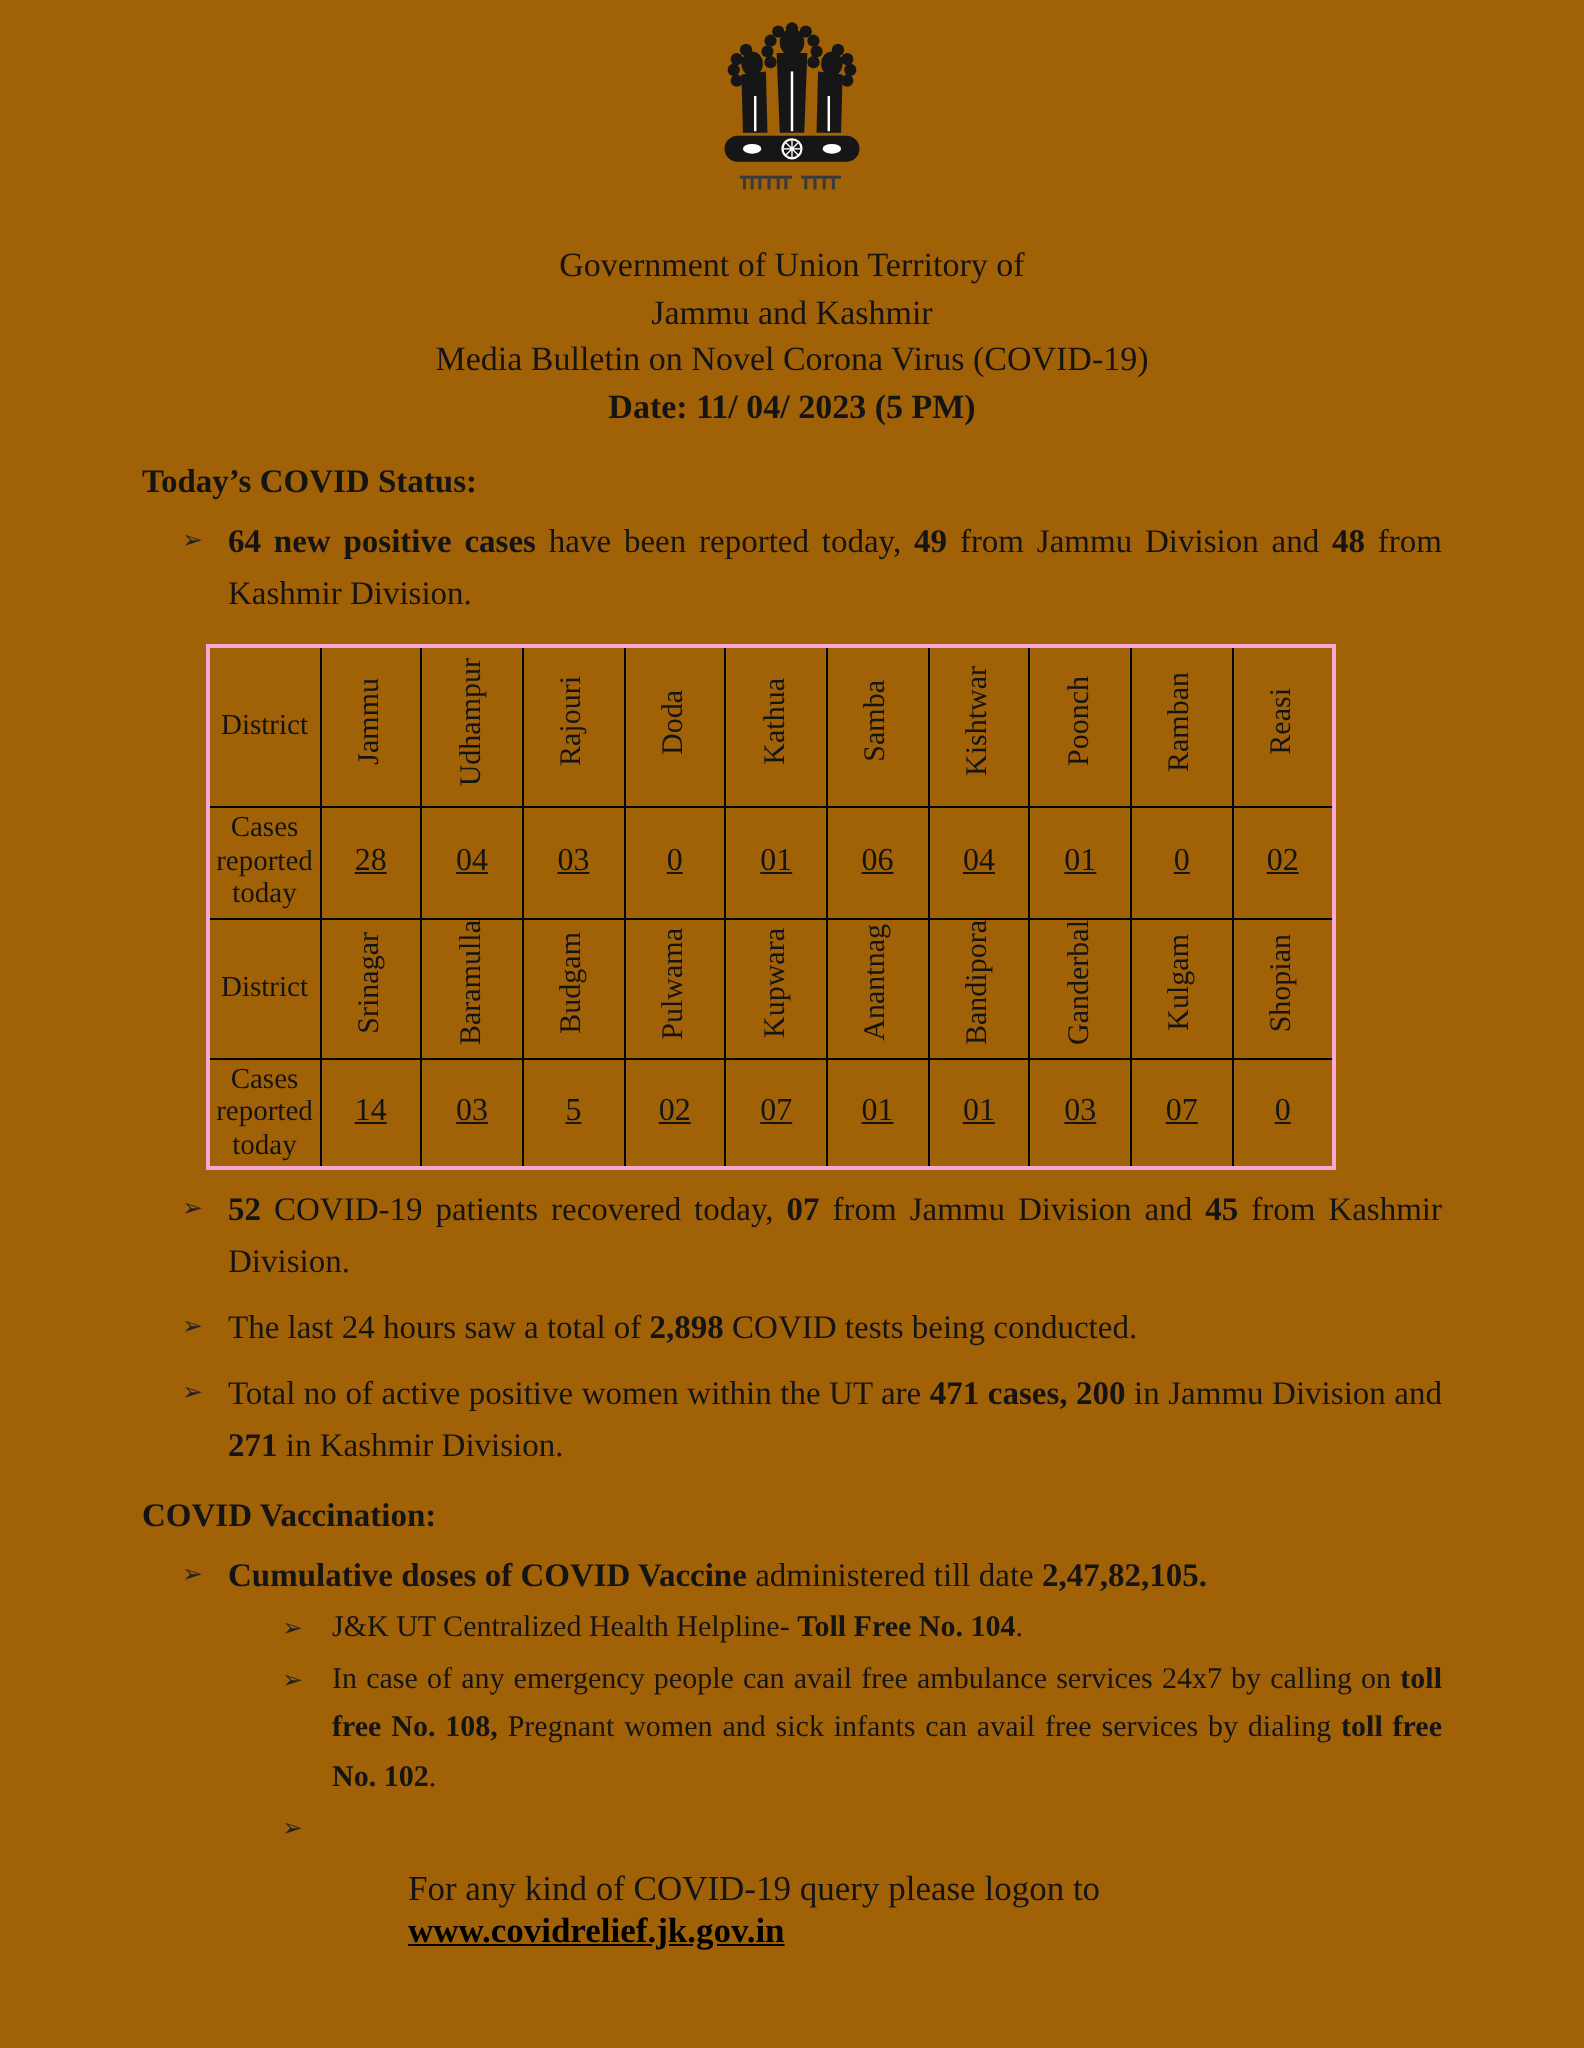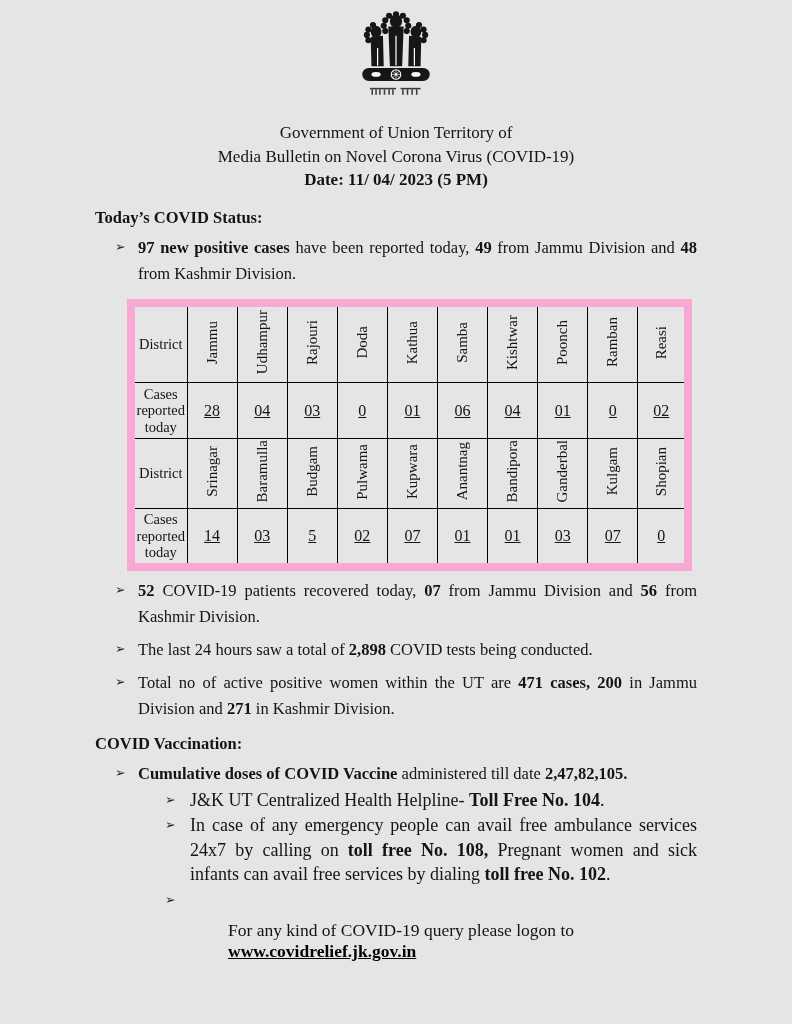--- a/index.html
+++ b/index.html
@@ -1,33 +1,33 @@
 <!DOCTYPE html>
 <html><head>
 <meta charset="utf-8">
 <style>
   * { box-sizing: border-box; margin: 0; padding: 0; }
   html, body { background: #ffffff; }
   .page {
     width: 792px; height: 1024px;
-    background: #e5e5e5;
+    background: #a16207;
     font-family: "Liberation Serif", serif;
     color: #141414;
     overflow: hidden;
     position: relative;
     padding-top: 8px;
   }
   
   .header { text-align: center; }
   .emblem { display: block; margin: 0 auto; }
   .title-block { margin-top: 7px; font-size: 17px; line-height: 23.5px; }
   .title-line { font-weight: normal; }
   .date-line { font-weight: bold; }
   
-  .content { padding: 0 95px; }
+  .content { padding: 0 71px; }
   .section-heading {
     font-weight: bold; font-size: 16.5px;
   }
   .status-heading { margin-top: 16px; }
   .vacc-heading { margin-top: 12px; }
   .helpline-heading { font-size: 18.5px; margin-top: 12px; margin-left: 5px; margin-bottom: 4px; }
   
   .bullet { display: flex; align-items: flex-start; }
   .marker {
     flex: 0 0 auto;
@@ -35,26 +35,26 @@
     font-size: 12.5px;
     padding-top: 4px;
     color: #222;
   }
   .bullet-text { flex: 1 1 auto; text-align: justify; font-size: 16.5px; line-height: 26px; }
   .b { font-weight: bold; }
   .bullets-main .bullet { margin-top: 7px; }
   .bullets-main .marker { margin-left: 20px; width: 23px; }
   .bullets-helpline .bullet { margin-top: 1px; }
   .bullets-helpline .marker { margin-left: 70px; width: 25px; }
-  .bullets-helpline .bullet-text { line-height: 24.5px; font-size: 18px; }
+  .bullets-helpline .bullet-text { line-height: 24.5px; font-size: 15px; }
   
   table.covid-table {
     border-collapse: collapse;
     margin: 12px 0 6px 32px;
-    border: 8px solid #f9a8d4;
+    border: 2px solid #f9a8d4;
     table-layout: fixed;
     width: 565px;
   }
   table.covid-table td {
     border: 1px solid #000;
     text-align: center;
     vertical-align: middle;
     overflow: hidden;
   }
   td.label-cell {
@@ -147,33 +147,34 @@
         <rect x="66" y="104" width="26" height="2"></rect>
         <rect x="68" y="106" width="2" height="7"></rect>
           <rect x="74" y="106" width="2" height="7"></rect>
         <rect x="80" y="106" width="2" height="7"></rect>
           <rect x="86" y="106" width="2" height="7"></rect>
       </g>
     </svg>
 
     <div class="title-block">
       <div class="title-line">Government of Union Territory of</div>
+      <div class="title-line">Jammu and Kashmir</div>
       <div class="title-line">Media Bulletin on Novel Corona Virus (COVID-19)</div>
       <div class="date-line">Date: 11/ 04/ 2023 (5 PM)</div>
     </div>
   </div>
 
   <div class="content">
 
     <div class="section-heading status-heading">Today’s COVID Status:</div>
 
     <div class="bullets-main">
         <div class="bullet">
           <span class="marker">➢</span>
-          <div class="bullet-text"><span class="b">97 new positive cases</span><span> have been reported today, </span><span class="b">49</span><span> from Jammu Division and </span><span class="b">48</span><span> from Kashmir Division.</span></div>
+          <div class="bullet-text"><span class="b">64 new positive cases</span><span> have been reported today, </span><span class="b">49</span><span> from Jammu Division and </span><span class="b">48</span><span> from Kashmir Division.</span></div>
         </div>
       </div>
 
     <table class="covid-table">
       <tbody>
           <tr style="height: 80px;">
             <td class="label-cell">District</td>
             <td><span class="rot">Jammu</span></td>
             <td><span class="rot">Udhampur</span></td>
             <td><span class="rot">Rajouri</span></td>
@@ -223,21 +224,21 @@
             <td class="value-cell">03</td>
             <td class="value-cell">07</td>
             <td class="value-cell">0</td>
           </tr>
         </tbody>
     </table>
 
     <div class="bullets-main">
         <div class="bullet">
           <span class="marker">➢</span>
-          <div class="bullet-text"><span class="b">52</span><span> COVID-19 patients recovered today, </span><span class="b">07</span><span> from Jammu Division and </span><span class="b">56</span><span> from Kashmir Division.</span></div>
+          <div class="bullet-text"><span class="b">52</span><span> COVID-19 patients recovered today, </span><span class="b">07</span><span> from Jammu Division and </span><span class="b">45</span><span> from Kashmir Division.</span></div>
         </div>
         <div class="bullet">
           <span class="marker">➢</span>
           <div class="bullet-text"><span>The last 24 hours saw a total of </span><span class="b">2,898</span><span> COVID tests being conducted.</span></div>
         </div>
         <div class="bullet">
           <span class="marker">➢</span>
           <div class="bullet-text"><span>Total no of active positive women within the UT are </span><span class="b">471 cases, 200</span><span> in Jammu Division and </span><span class="b">271</span><span> in Kashmir Division.</span></div>
         </div>
       </div>

